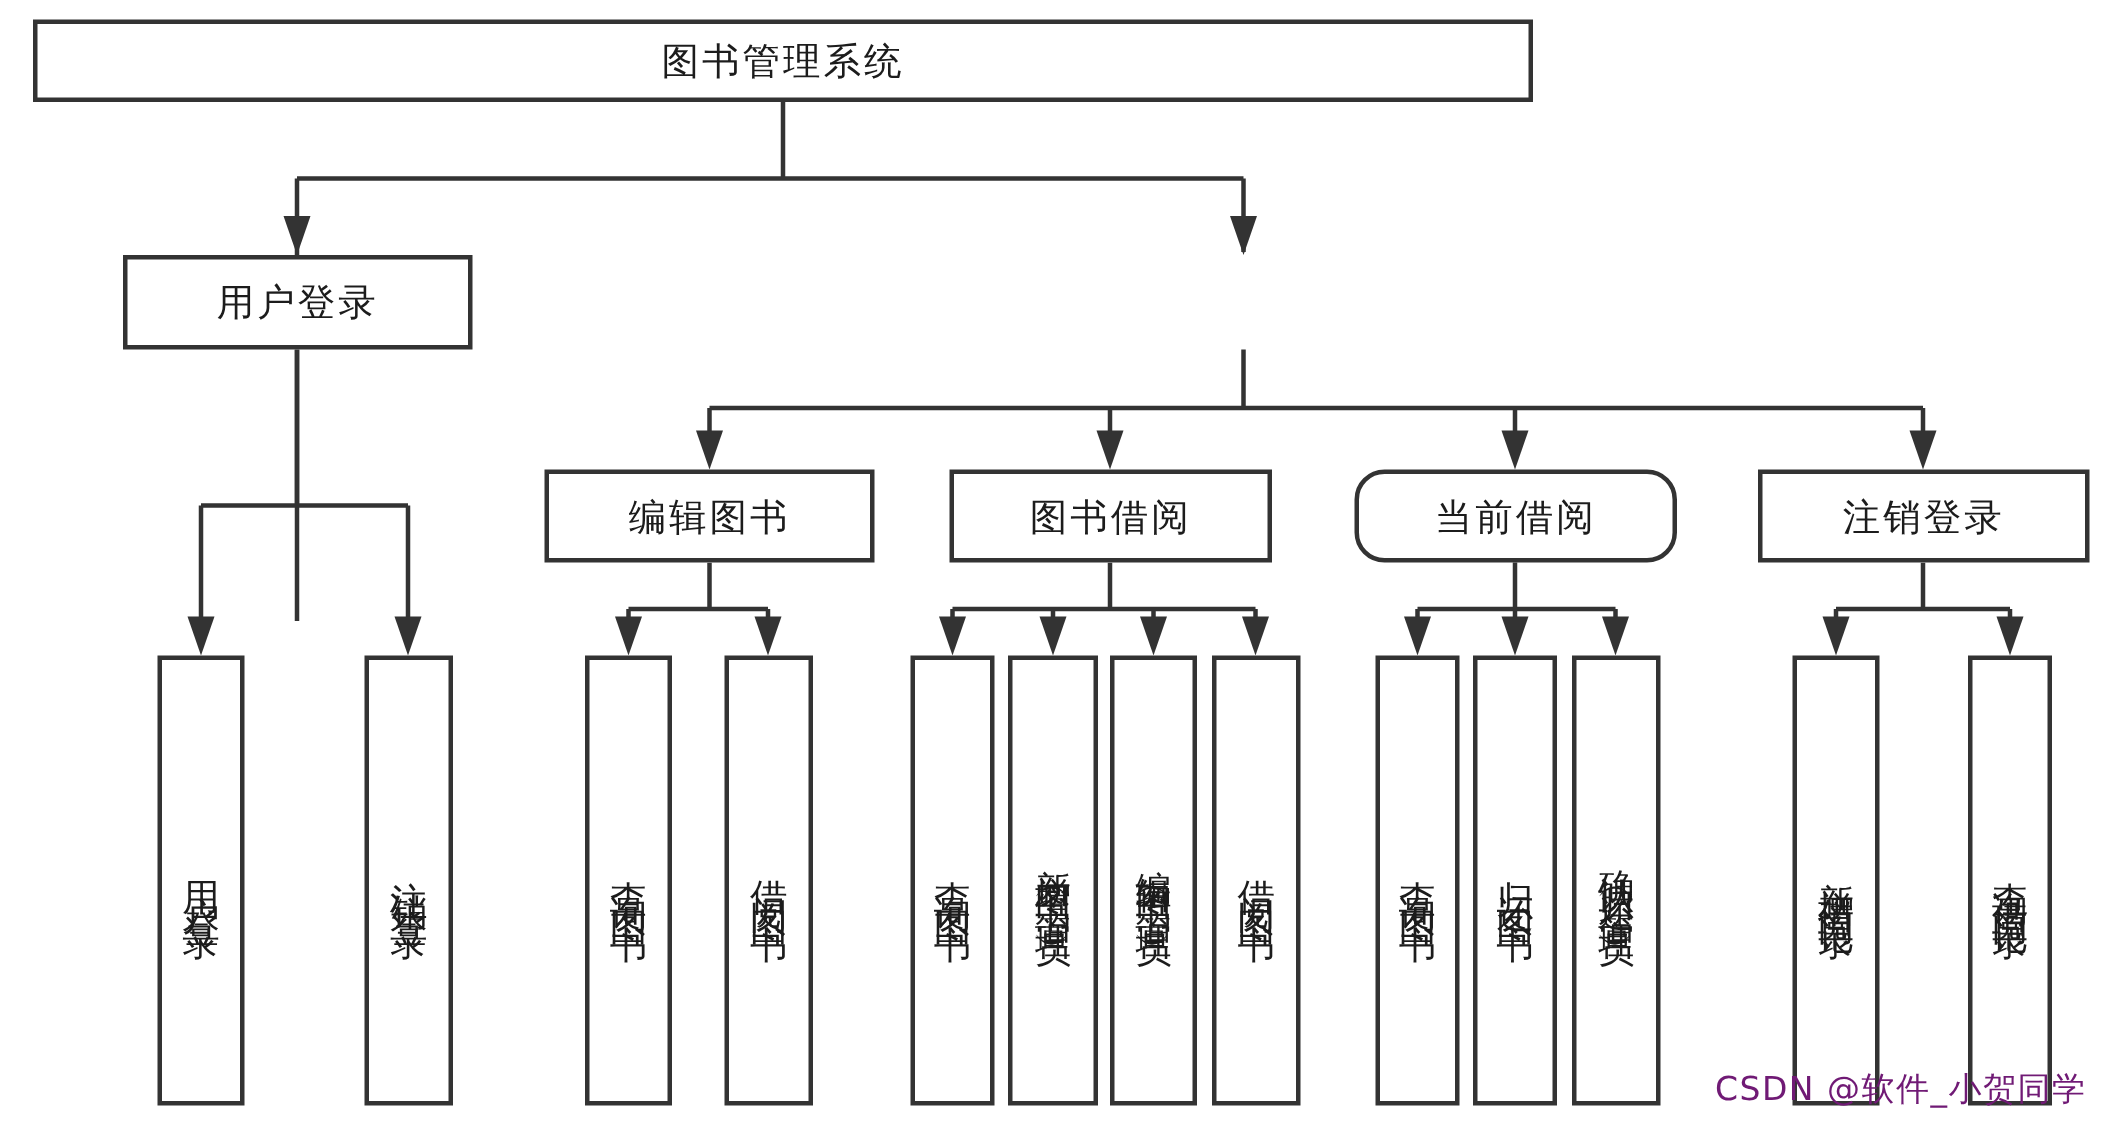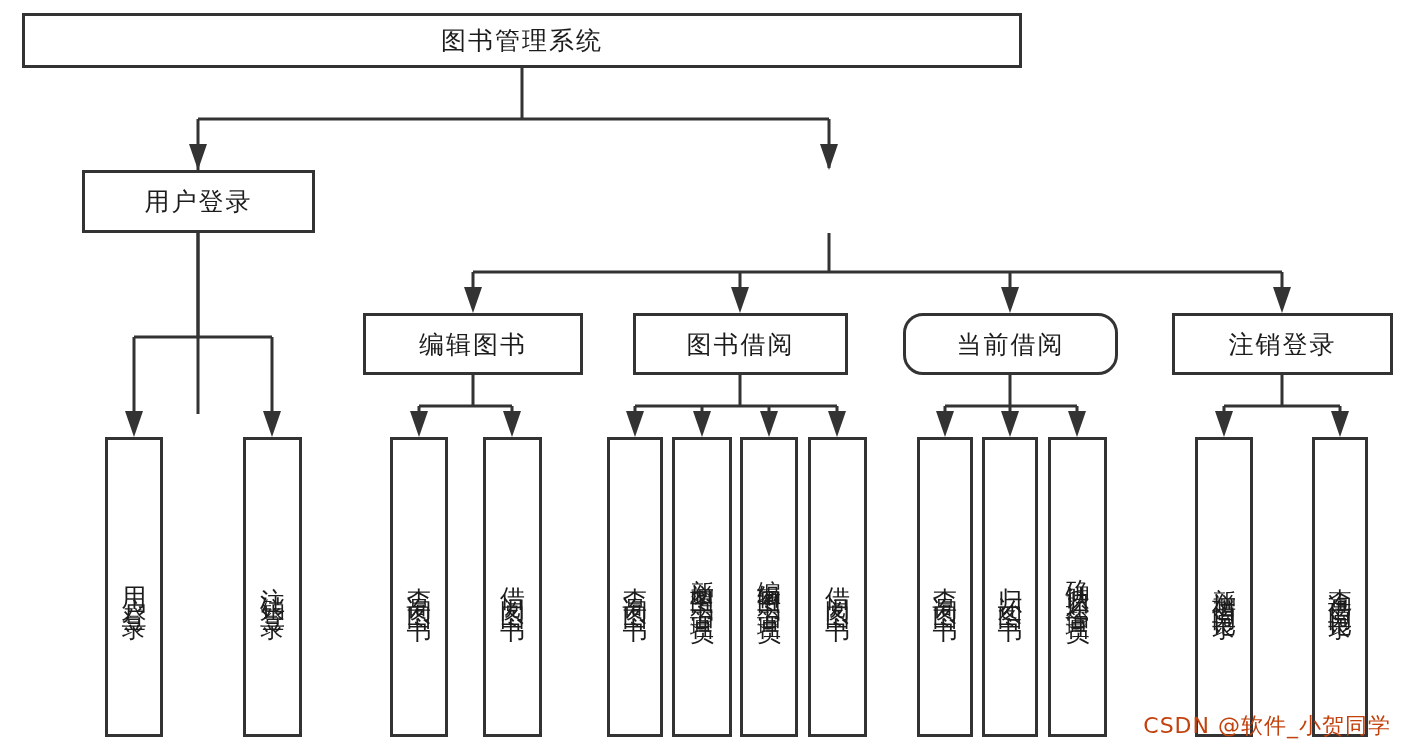--- a/index.html
+++ b/index.html
@@ -51,21 +51,21 @@
     text-orientation: mixed;
     font-size: 24px;
     letter-spacing: 6px;
     line-height: 1;
   }
   .watermark {
     position: absolute;
     right: 14px;
     bottom: 6px;
     font-size: 22px;
-    color: #c2410c;
+    color: #701a75;
     letter-spacing: 1px;
     white-space: nowrap;
   }
 </style>
 </head>
 <body>
 
 <div class="canvas">
 
   <svg class="wires" width="1405" height="747" viewBox="0 0 1405 747" xmlns="http://www.w3.org/2000/svg">

